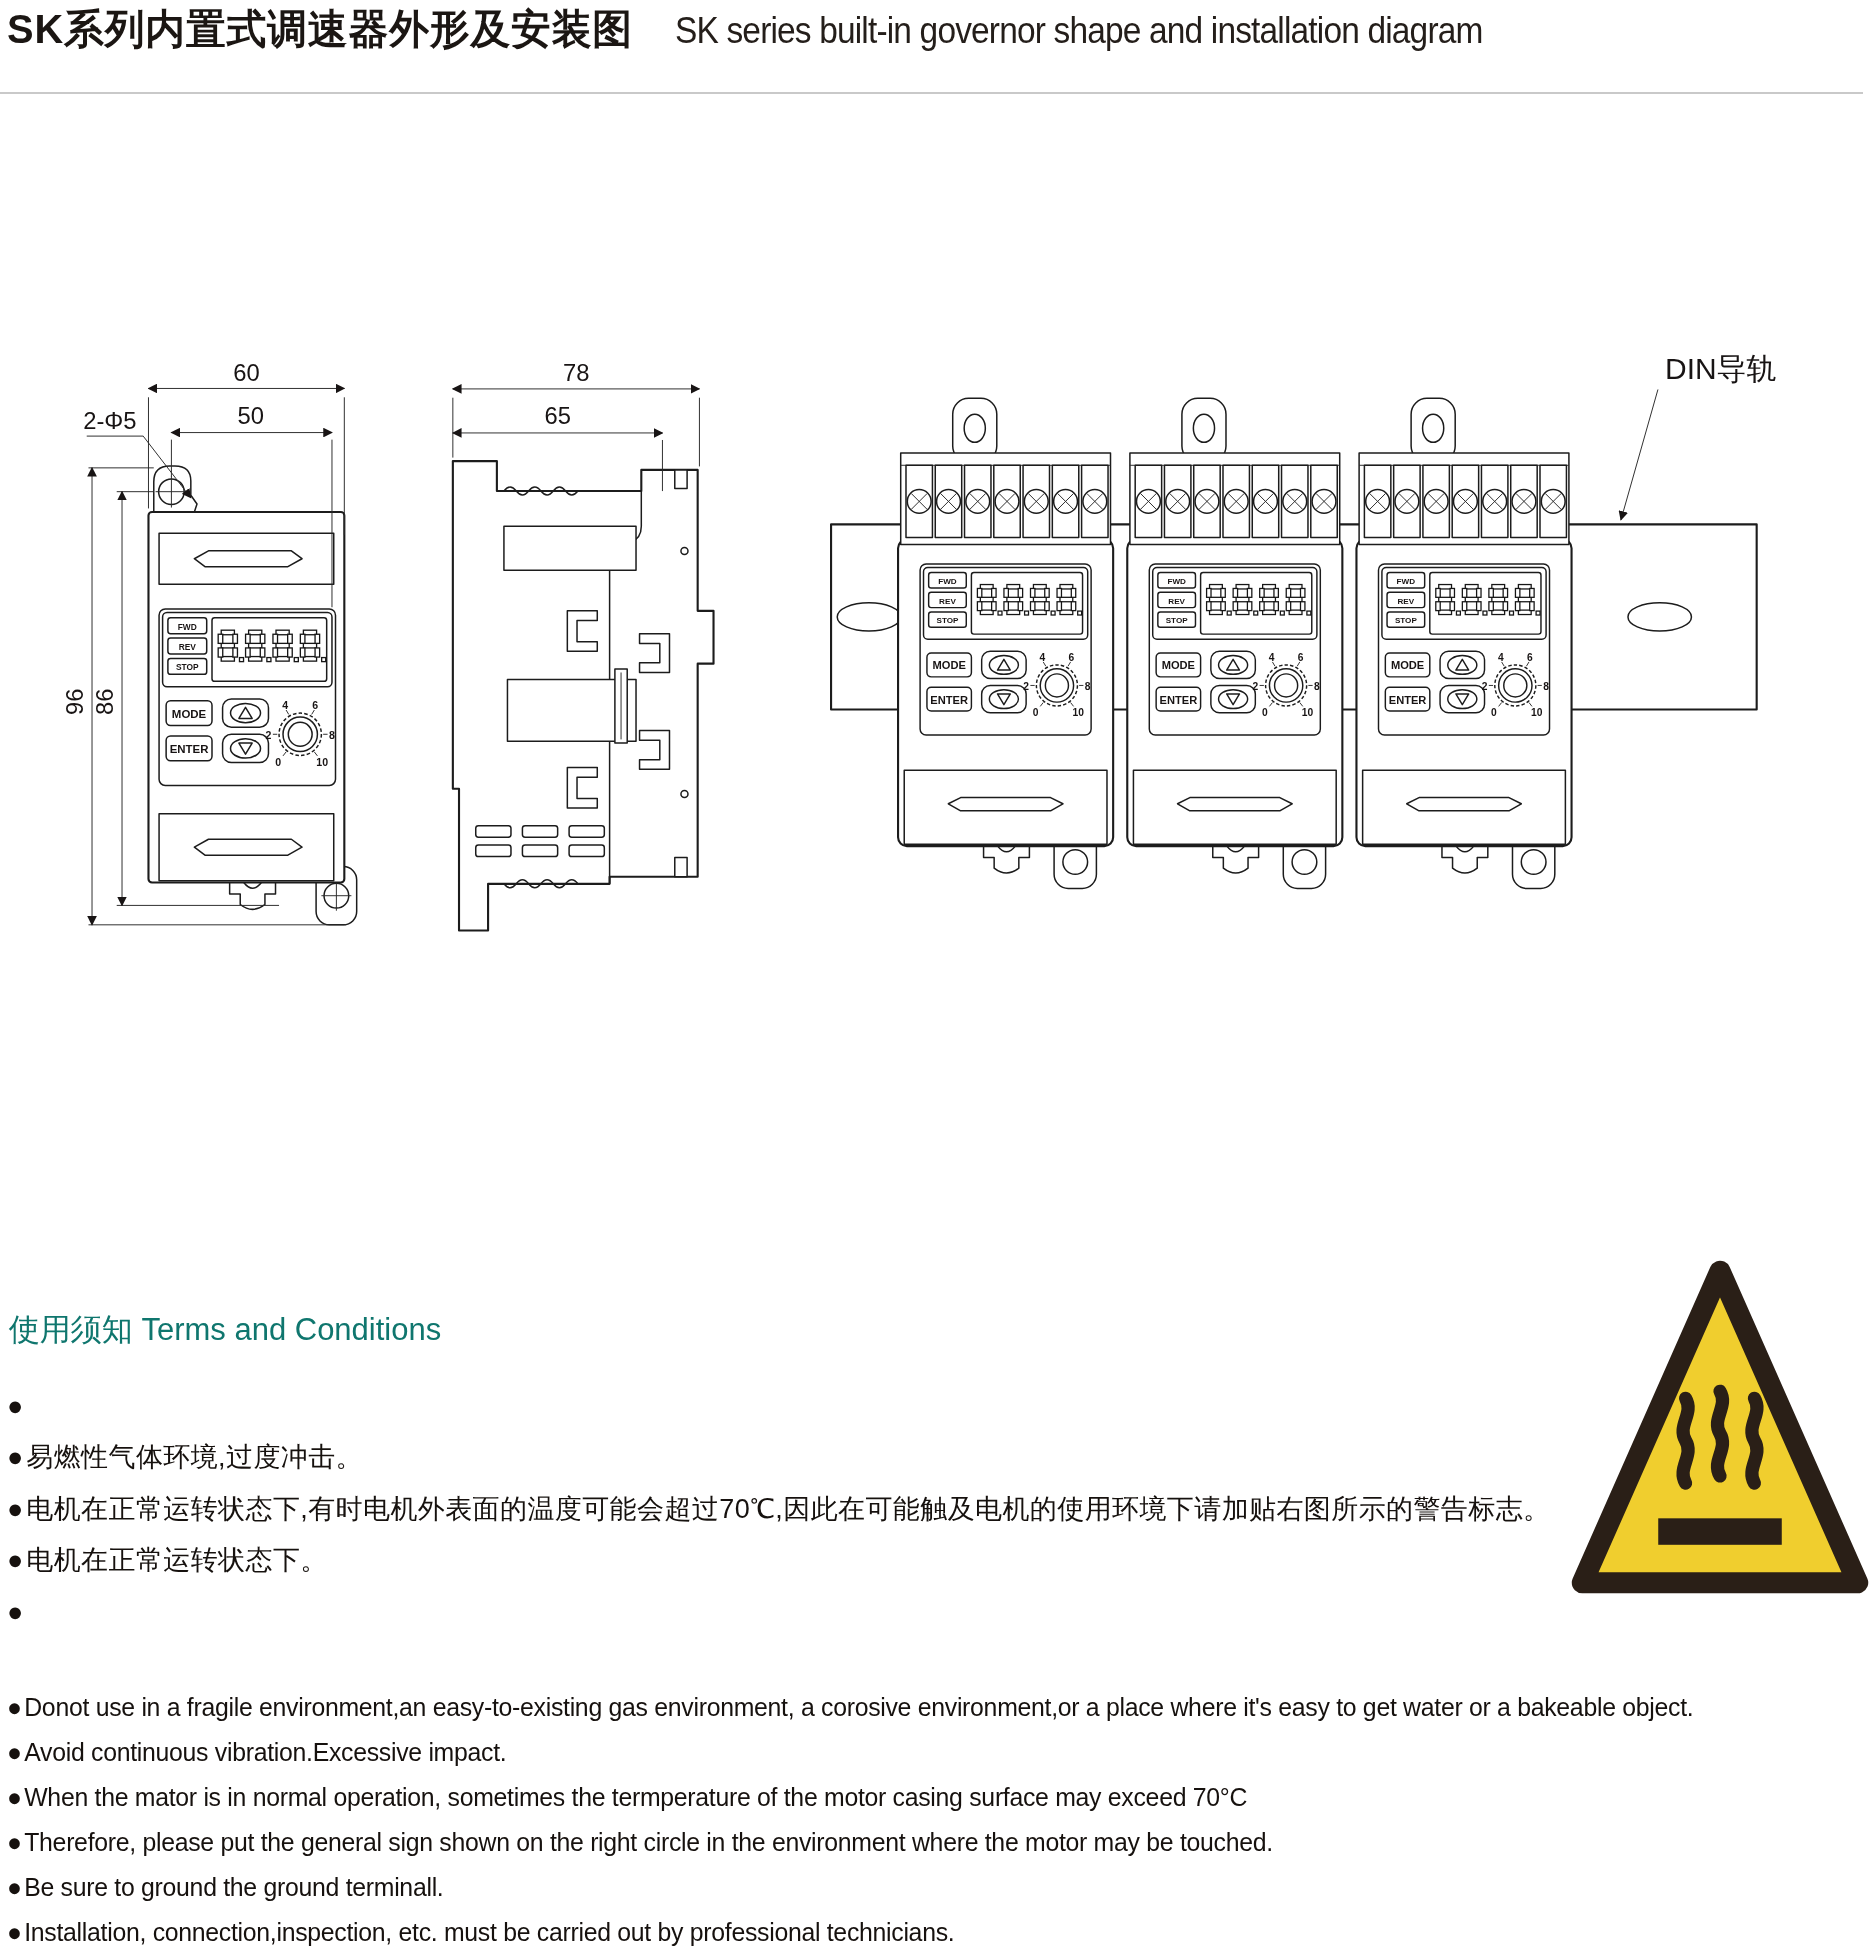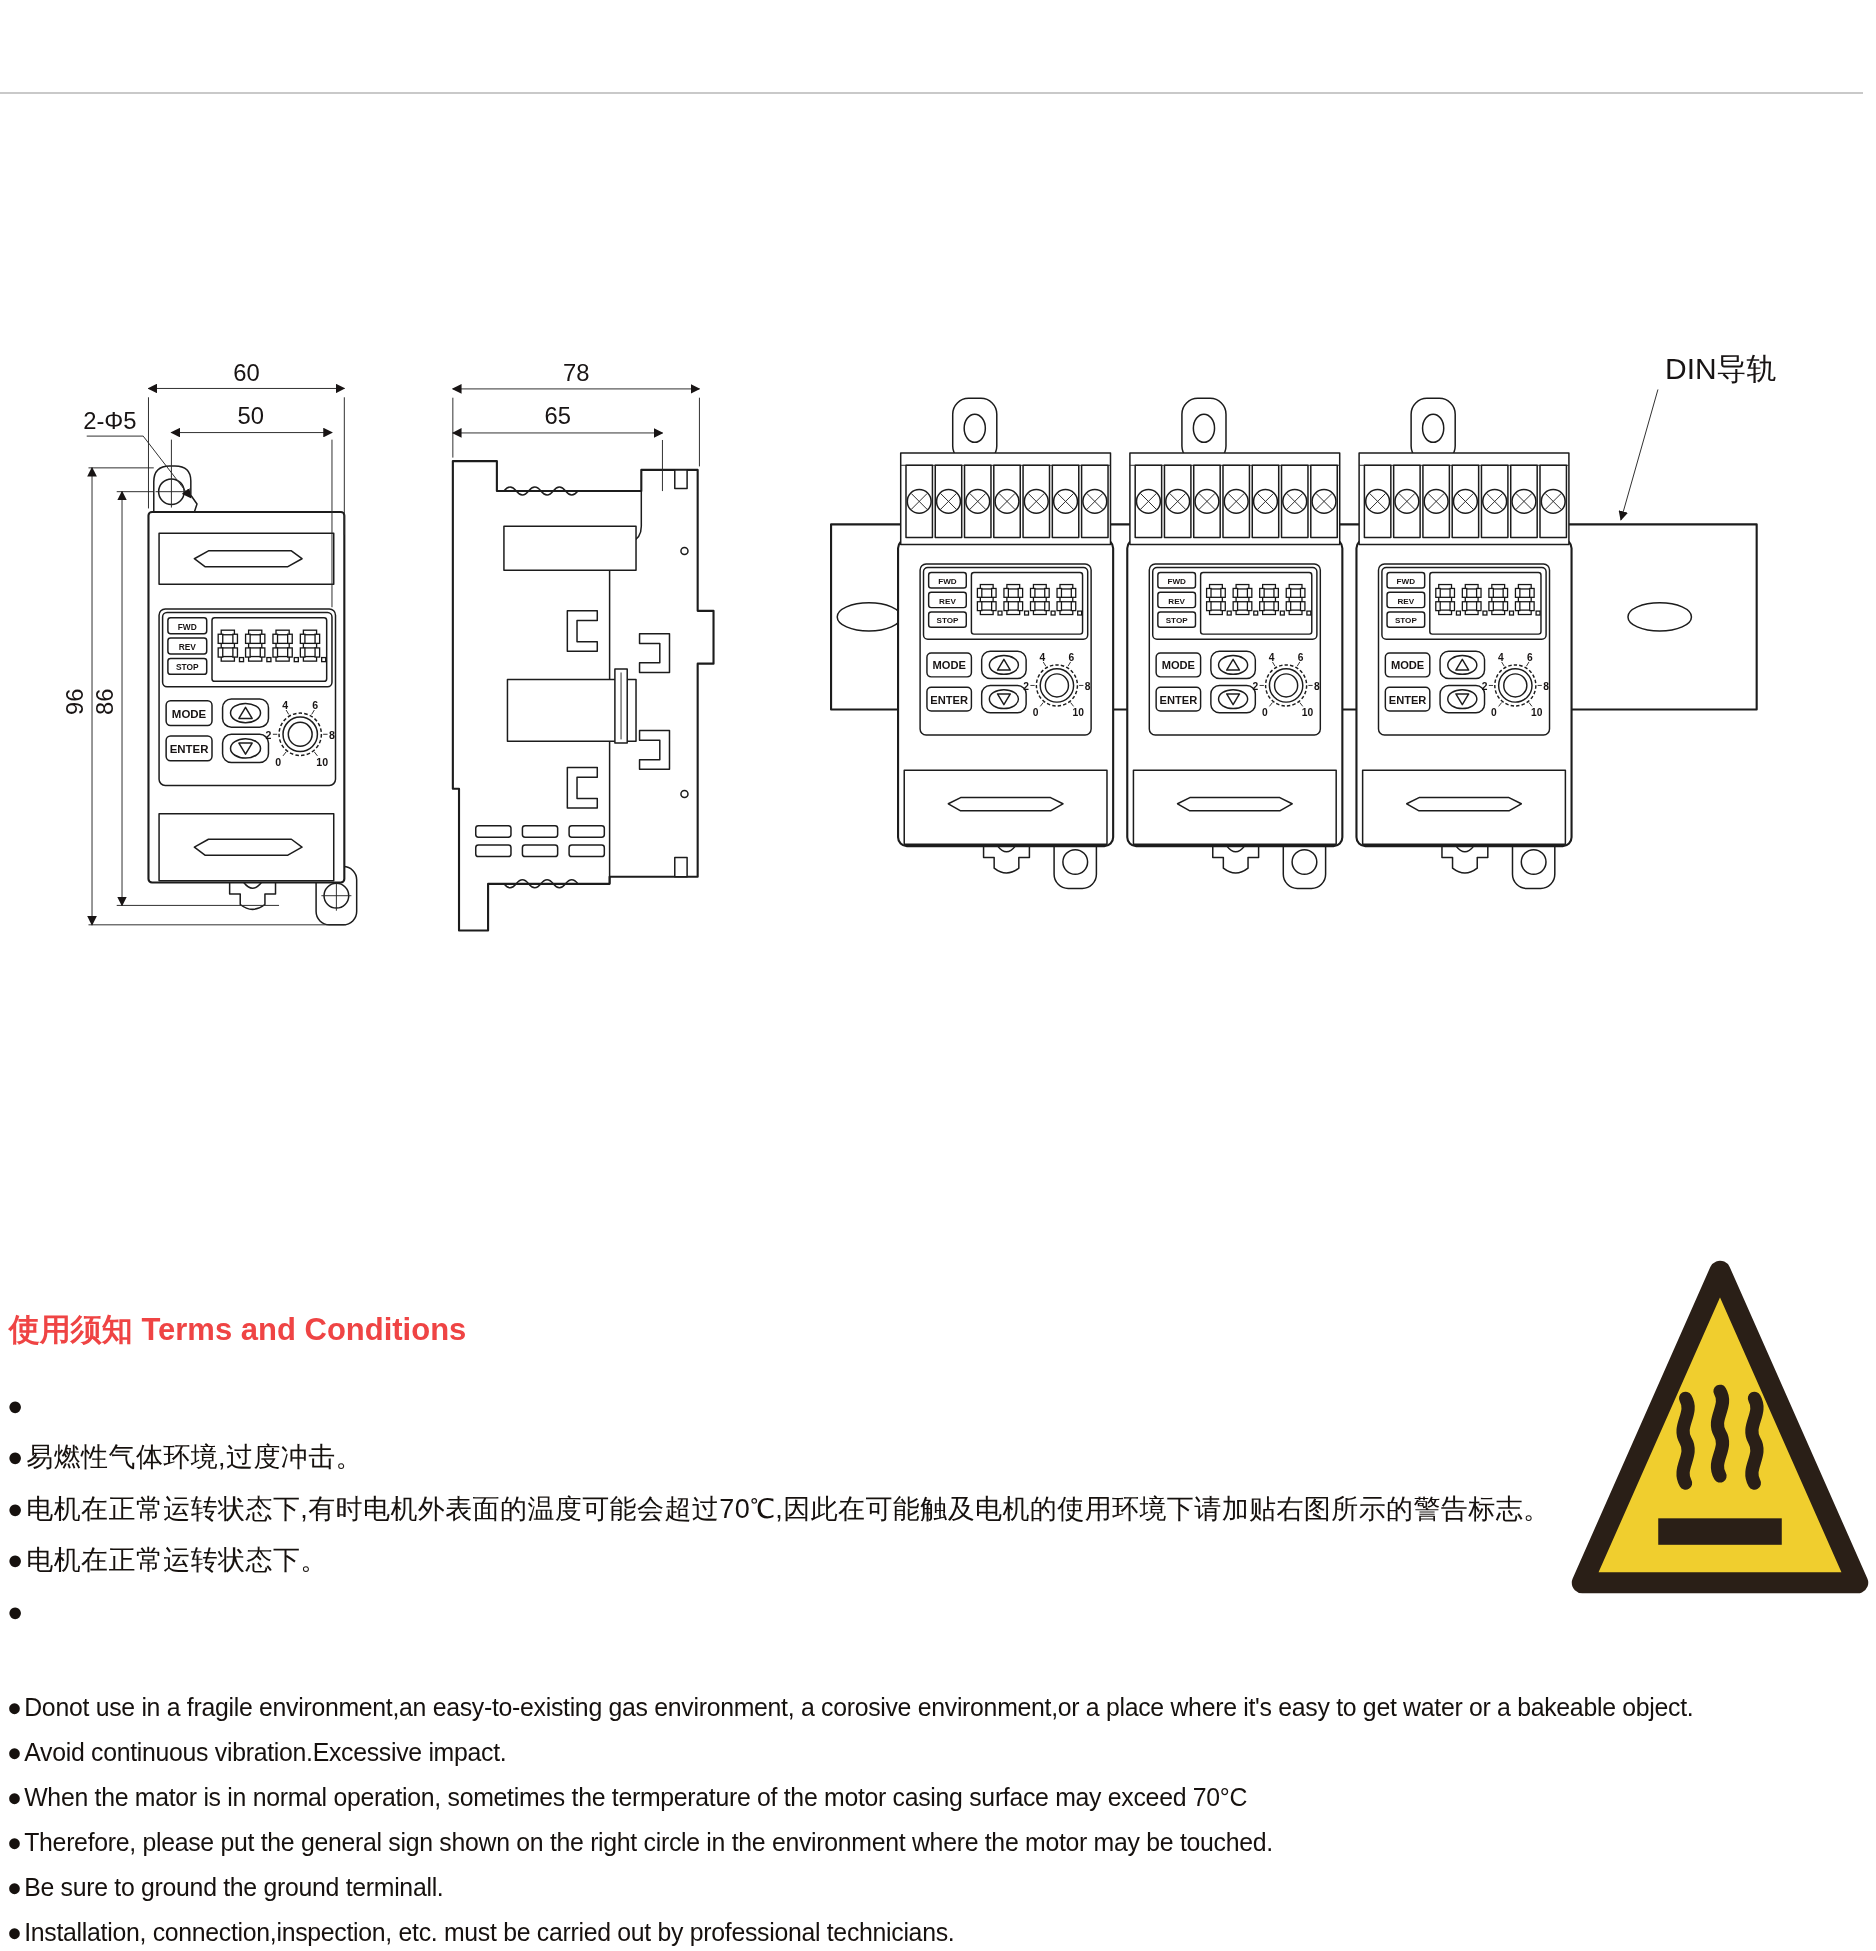--- a/index.html
+++ b/index.html
@@ -18,34 +18,38 @@
   .d{fill:none;stroke:#2a2a2a;stroke-width:1.1;}
   .seg{fill:#fff;stroke:#161616;stroke-width:1.3;}
   text{fill:#181414;}
   .t{font:27px "Liberation Sans",sans-serif;}
   .tl{font:34px "Liberation Sans",sans-serif;}
   .ts{font:700 9.5px "Liberation Sans",sans-serif;text-anchor:middle;}
   .tb{font:700 13px "Liberation Sans",sans-serif;text-anchor:middle;}
   .tk{font:700 12px "Liberation Sans",sans-serif;text-anchor:middle;}
   .dimt{text-anchor:middle;}
   
-  .terms-hd{position:absolute;top:1309px;left:8.8px;font-size:31px;font-weight:700;color:#ef4444;white-space:nowrap;}
+  .terms-hd{position:absolute;top:1309px;left:8.8px;font-size:31px;font-weight:400;color:#0f766e;white-space:nowrap;}
   .list{position:absolute;left:7px;margin:0;padding:0;list-style:none;}
   .list li{display:flex;align-items:flex-start;white-space:nowrap;color:#16110e;}
   .zh-list{top:1390px;}
   .zh-list li{font-size:27px;line-height:32px;margin-bottom:19.4px;letter-spacing:0.4px;}
   .en-list{top:1692px;}
   .en-list li{font-size:25.6px;line-height:30px;margin-bottom:15px;letter-spacing:-0.3px;transform:scaleX(.97);transform-origin:left top;}
   .blt{margin-right:2.6px;}
 </style>
 </head>
 <body>
 
 <div class="page">
 
+  <div class="hdr">
+    <span class="title-zh">SK系列内置式调速器外形及安装图</span>
+    <span class="title-en">SK series built-in governor shape and installation diagram</span>
+  </div>
   <div class="divider"></div>
 
   <svg width="0" height="0" style="position:absolute" aria-hidden="true">
     <defs>
       <marker id="arr" viewBox="0 0 10 10" refX="9" refY="5" markerWidth="10" markerHeight="10" orient="auto-start-reverse">
         <path d="M0,0 L10,5 L0,10 z" fill="#181414"></path>
       </marker>
 
       <g id="seg-digit" class="seg">
         <rect x="3" y="0" width="13" height="4.5"></rect>

